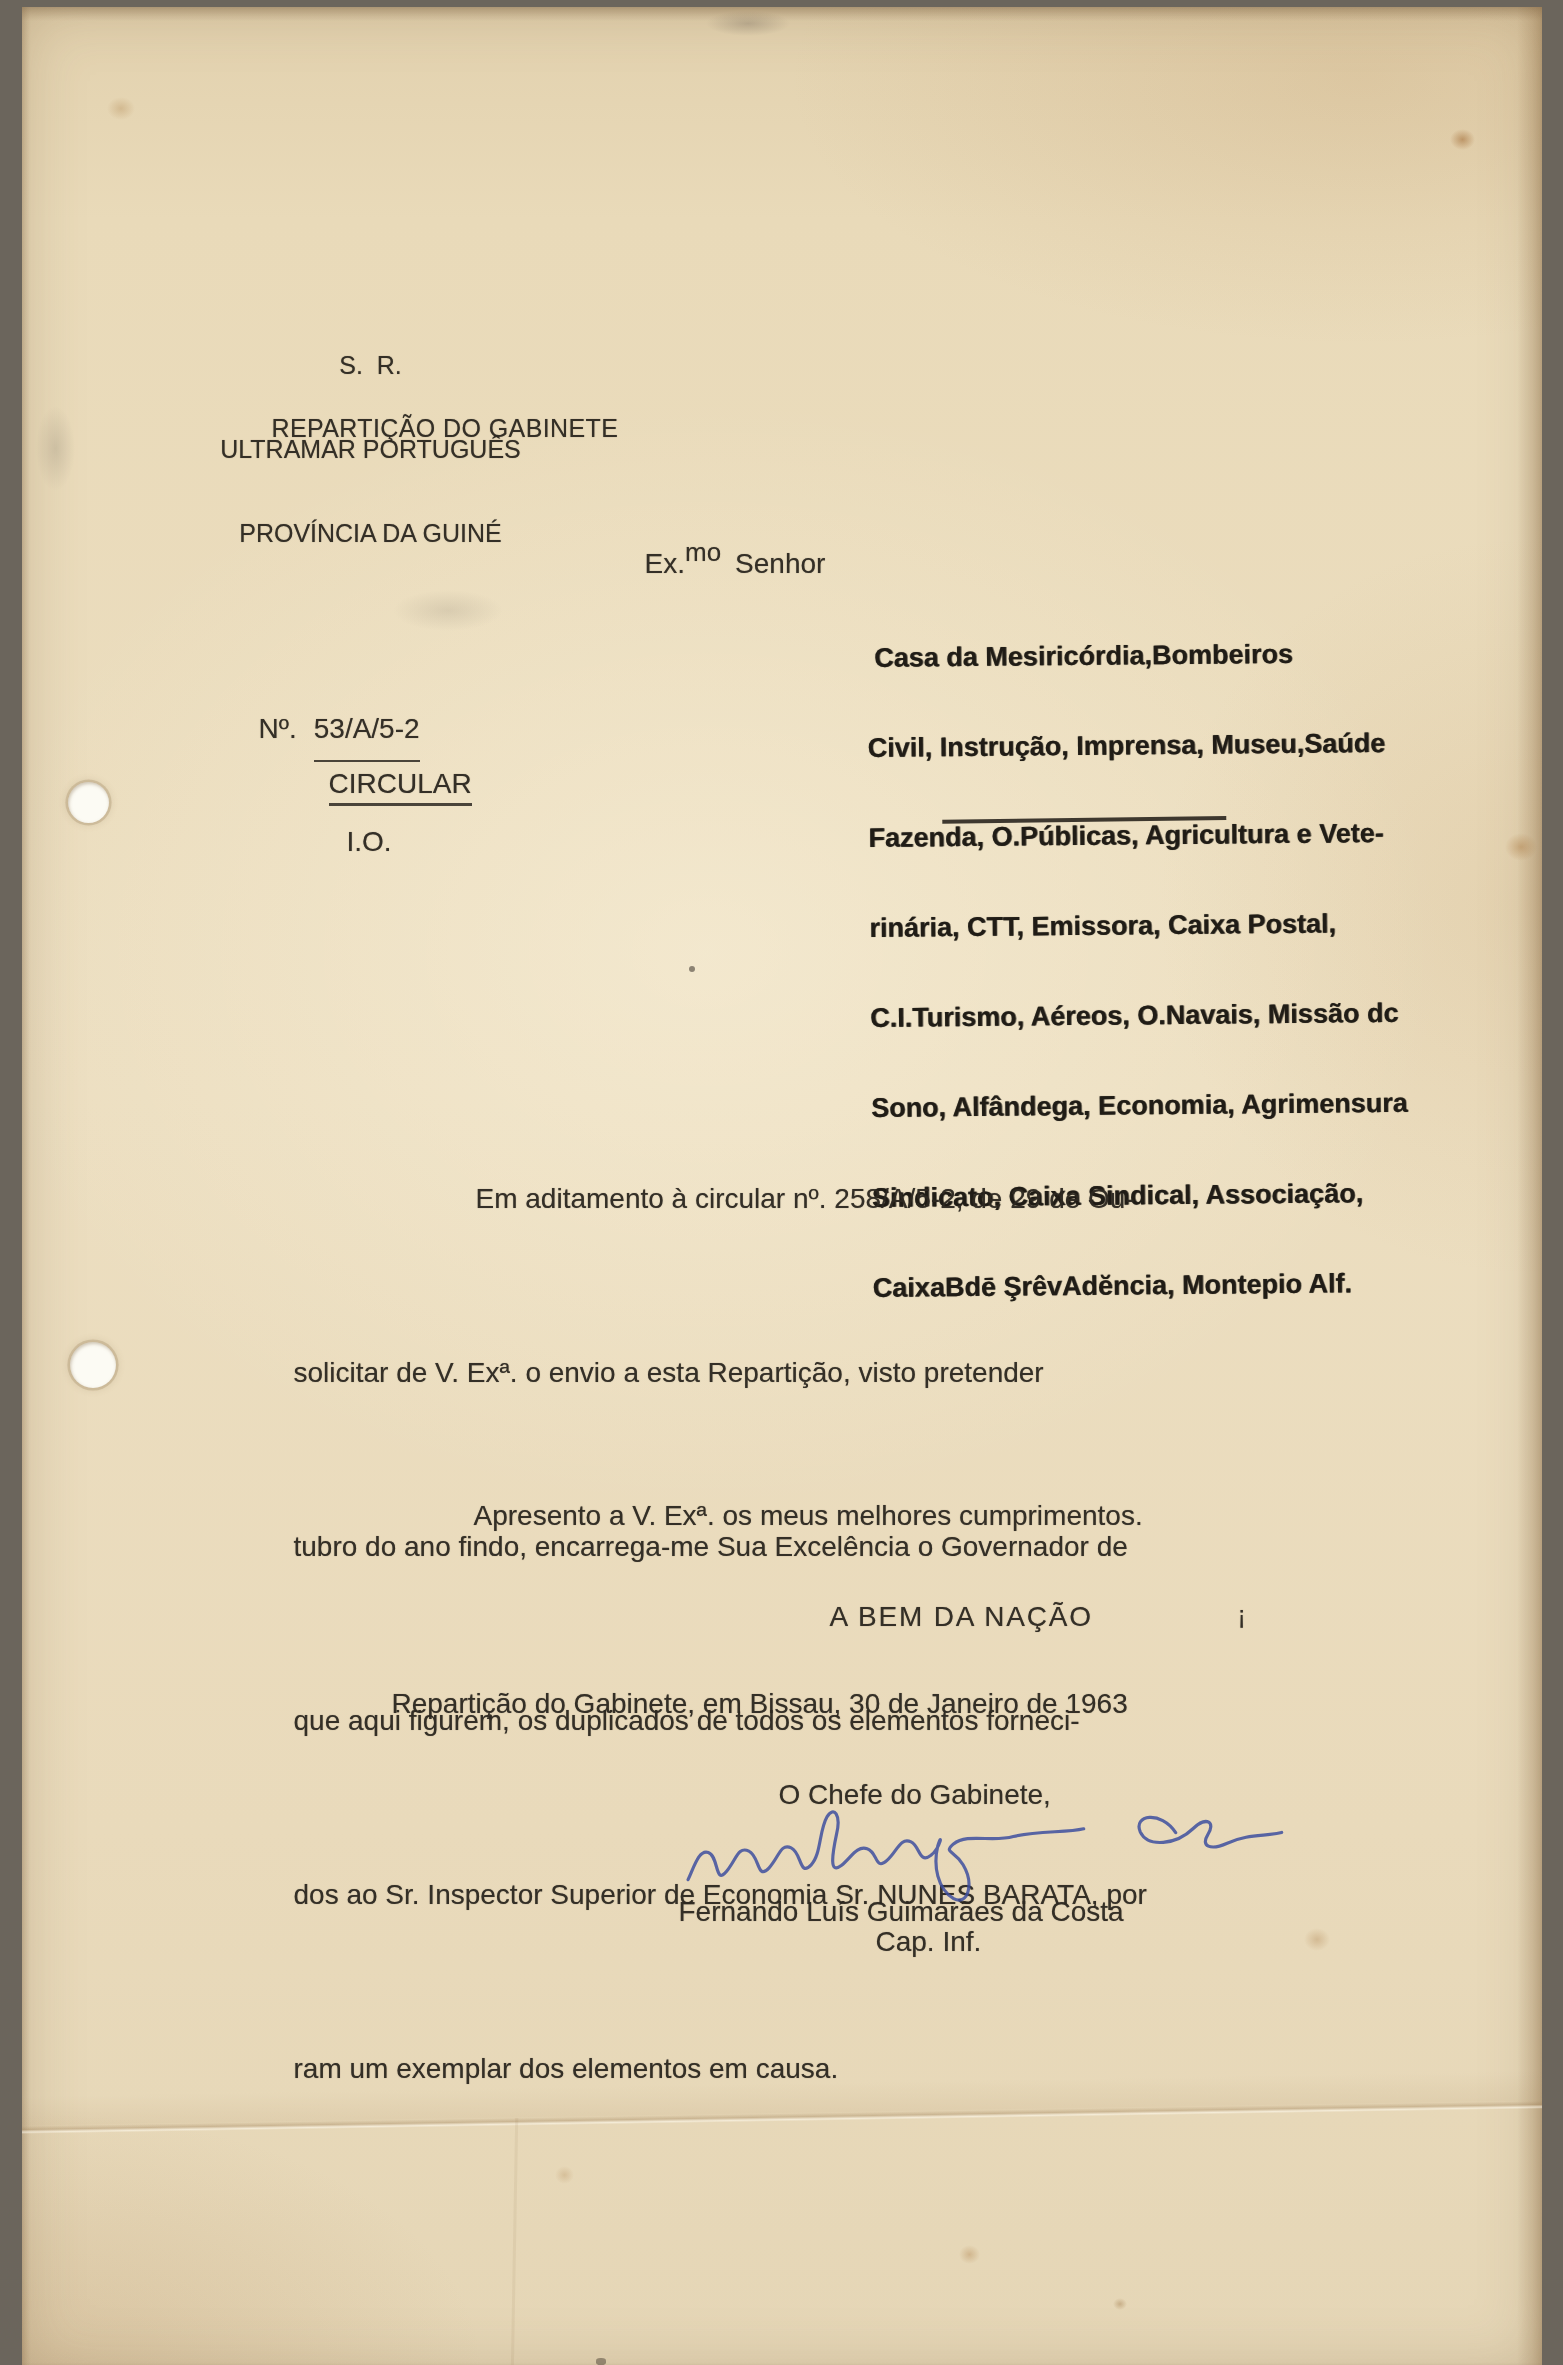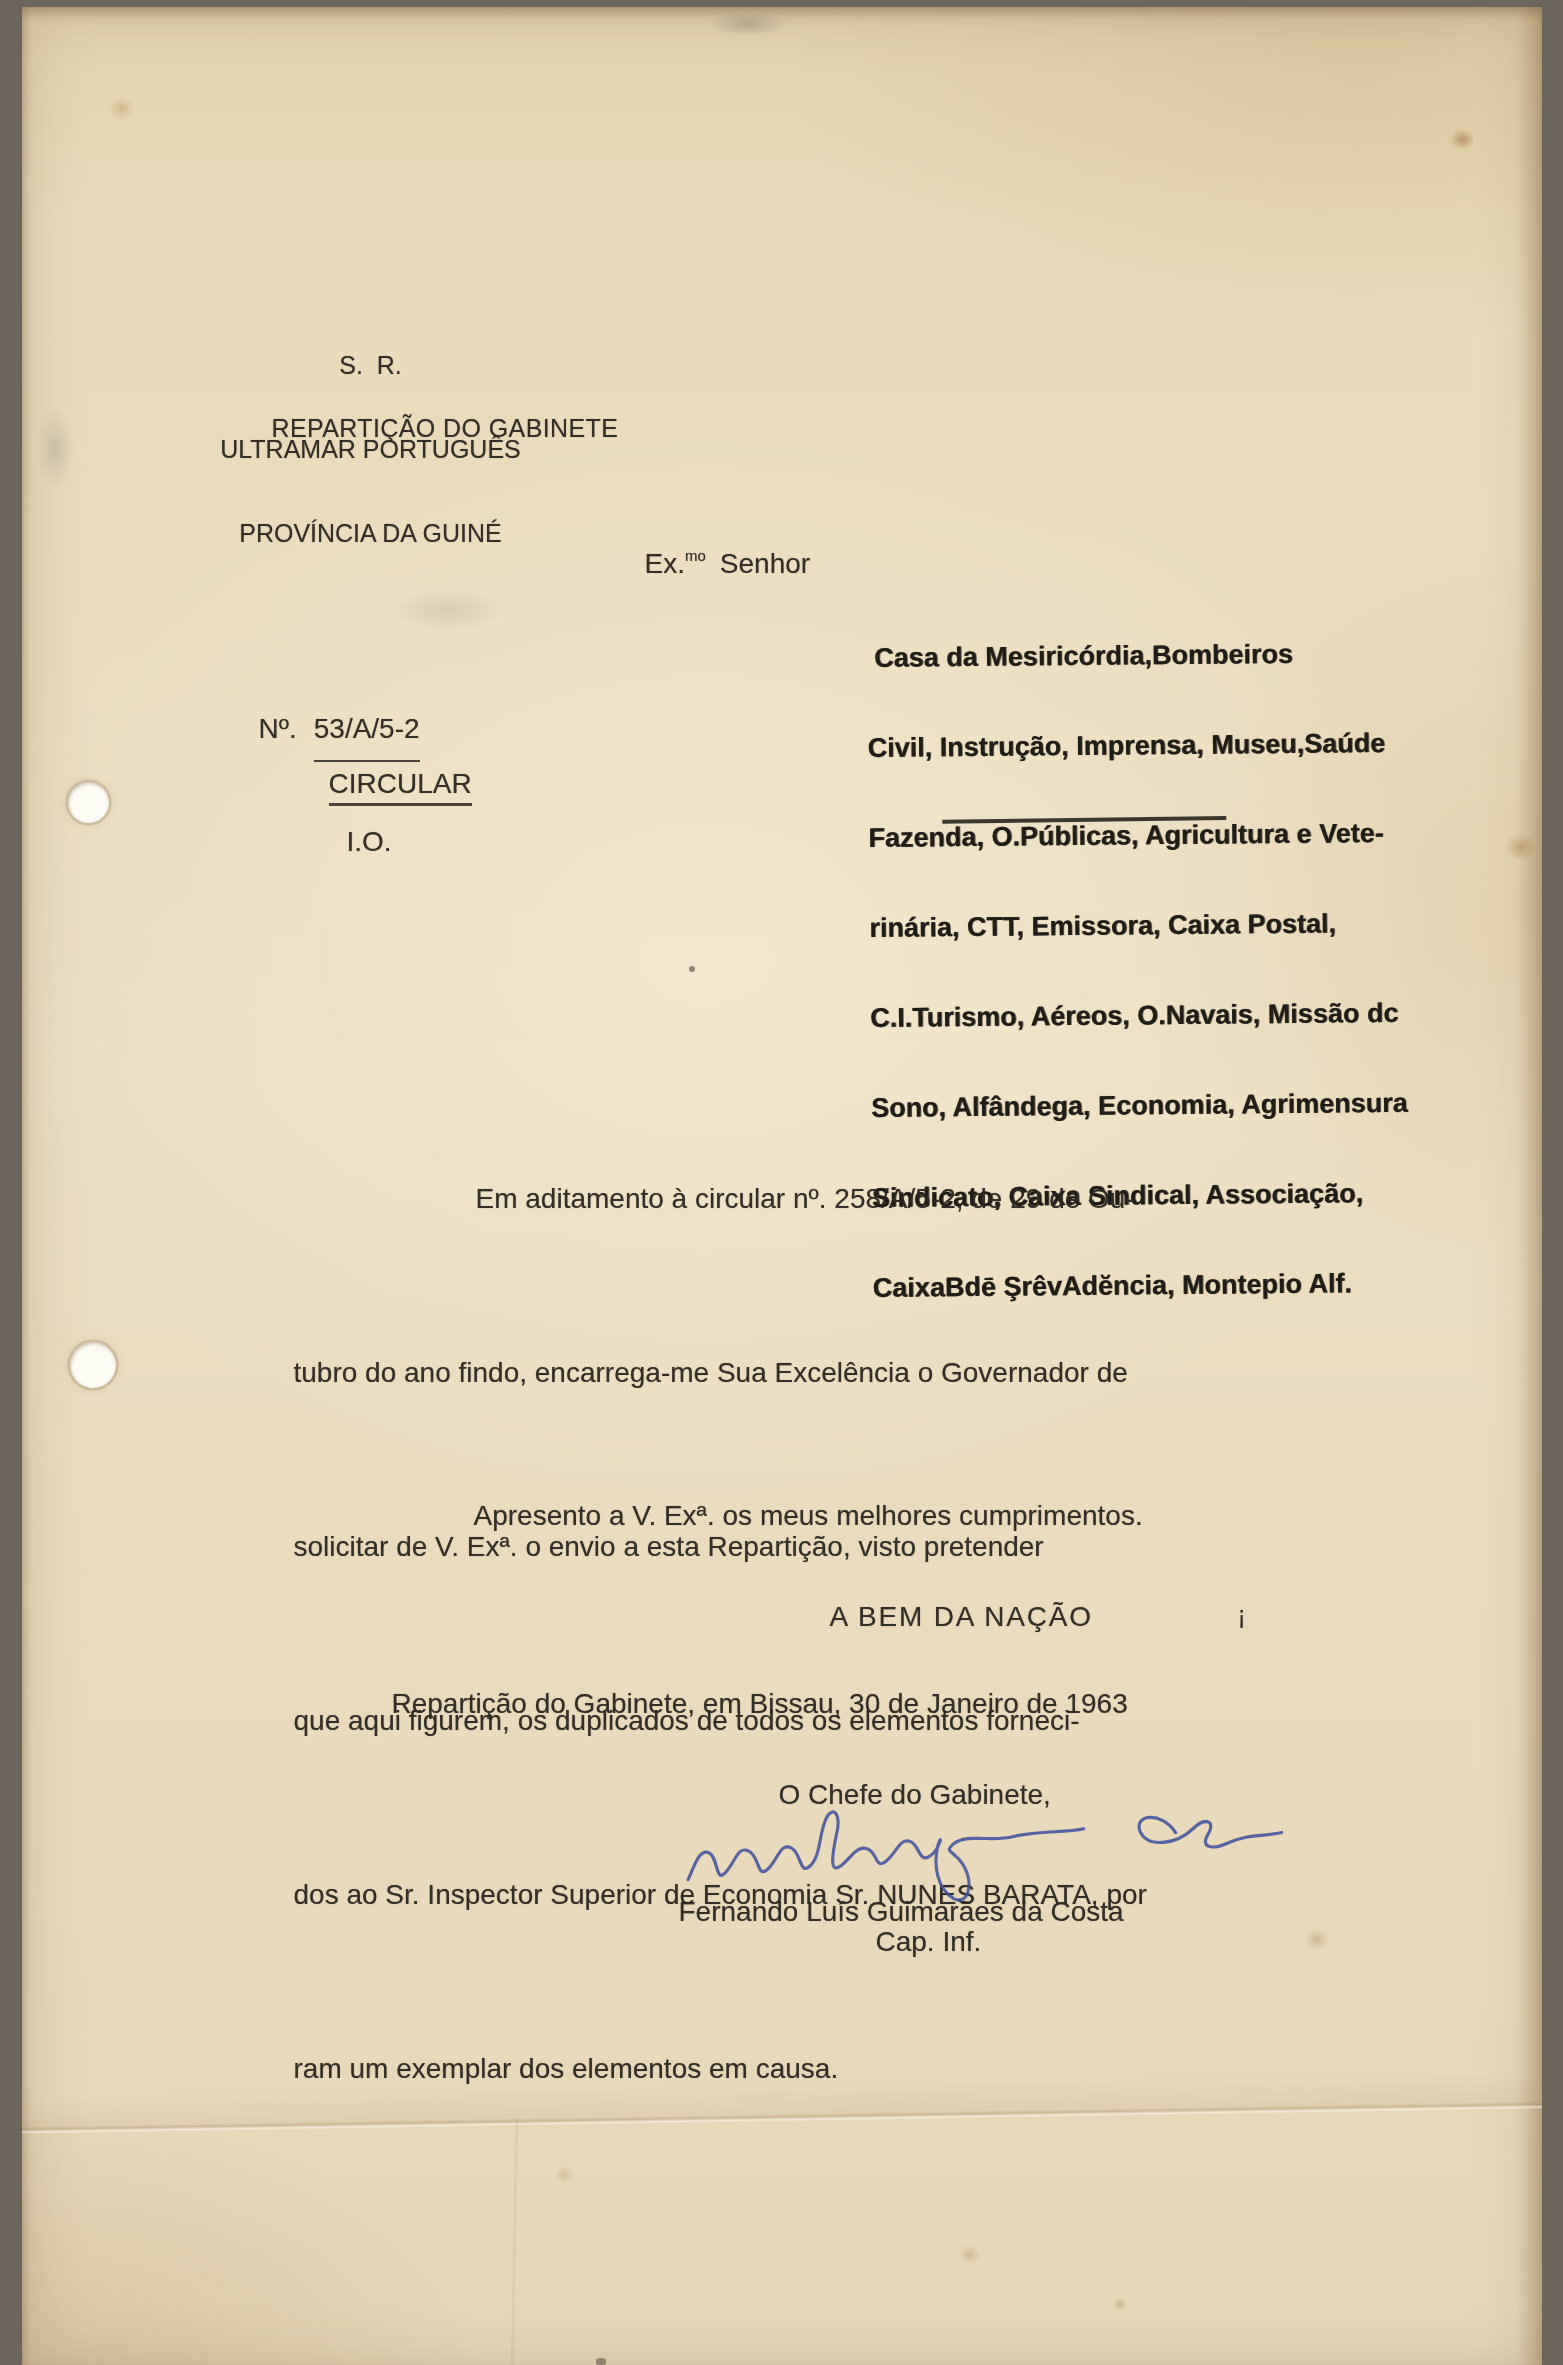--- a/index.html
+++ b/index.html
@@ -27,21 +27,21 @@
   .edge-bottom{position:absolute;left:0;bottom:0;width:100%;height:10.6px;
      background:linear-gradient(0deg,rgba(120,90,55,0.22),transparent);}
   .edge-left{position:absolute;left:0;top:0;width:8.8px;height:100%;
      background:linear-gradient(90deg,rgba(120,92,58,0.18),transparent);}
 
   .header-block{left:115px;top:288px;width:468px;text-align:center;
      font-size:25px;line-height:28px;}
   .department{left:250px;top:407px;font-size:25px;letter-spacing:0.4px;text-align:center;}
 
   .salutation{left:623px;top:541px;font-size:28px;}
-  .salutation .sup{font-size:15px;position:relative;top:-12.4px;}
+  .salutation .sup{font-size:26px;position:relative;top:-12.4px;}
   .salutation .who{margin-left:14px;}
 
   .address-block{left:844px;top:576px;font-size:27px;line-height:30px;
      font-weight:bold;color:rgba(30,26,20,0.95);
      text-shadow:0.9px 0 0 rgba(30,26,20,0.55), 0 0 0.9px rgba(30,26,20,0.5);
      transform:rotate(-0.55deg);transform-origin:left top;}
   .address-underline{position:absolute;left:74px;top:237px;width:284px;height:3.5px;
      background:rgba(30,26,20,0.85);transform:rotate(-0.2deg);}
 
   .ref-line{left:237px;top:706px;font-size:28px;}
@@ -125,22 +125,22 @@
   </div>
 
   <div class="t ref-line"><span>Nº.</span><span class="ref-num">53/A/5-2</span></div>
 
   <div class="t doc-type">CIRCULAR</div>
 
   <div class="t initials">I.O.</div>
 
   <div class="t body-block">
     <div class="indent">Em aditamento à circular nº. 258/A/5-2, de 29 de Ou-</div>
+    <div>solicitar de V. Exª. o envio a esta Repartição, visto pretender</div>
     <div>tubro do ano findo, encarrega-me Sua Excelência o Governador de</div>
-    <div>solicitar de V. Exª. o envio a esta Repartição, visto pretender</div>
     <div>que aqui figurem, os duplicados de todos os elementos forneci-</div>
     <div>dos ao Sr. Inspector Superior de Economia Sr. NUNES BARATA, por</div>
     <div>ram um exemplar dos elementos em causa.</div>
   </div>
 
   <div class="t closing">Apresento a V. Exª. os meus melhores cumprimentos.</div>
 
   <div class="t motto">A BEM DA NAÇÃO</div>
   <div class="t motto-mark">¡</div>
 

